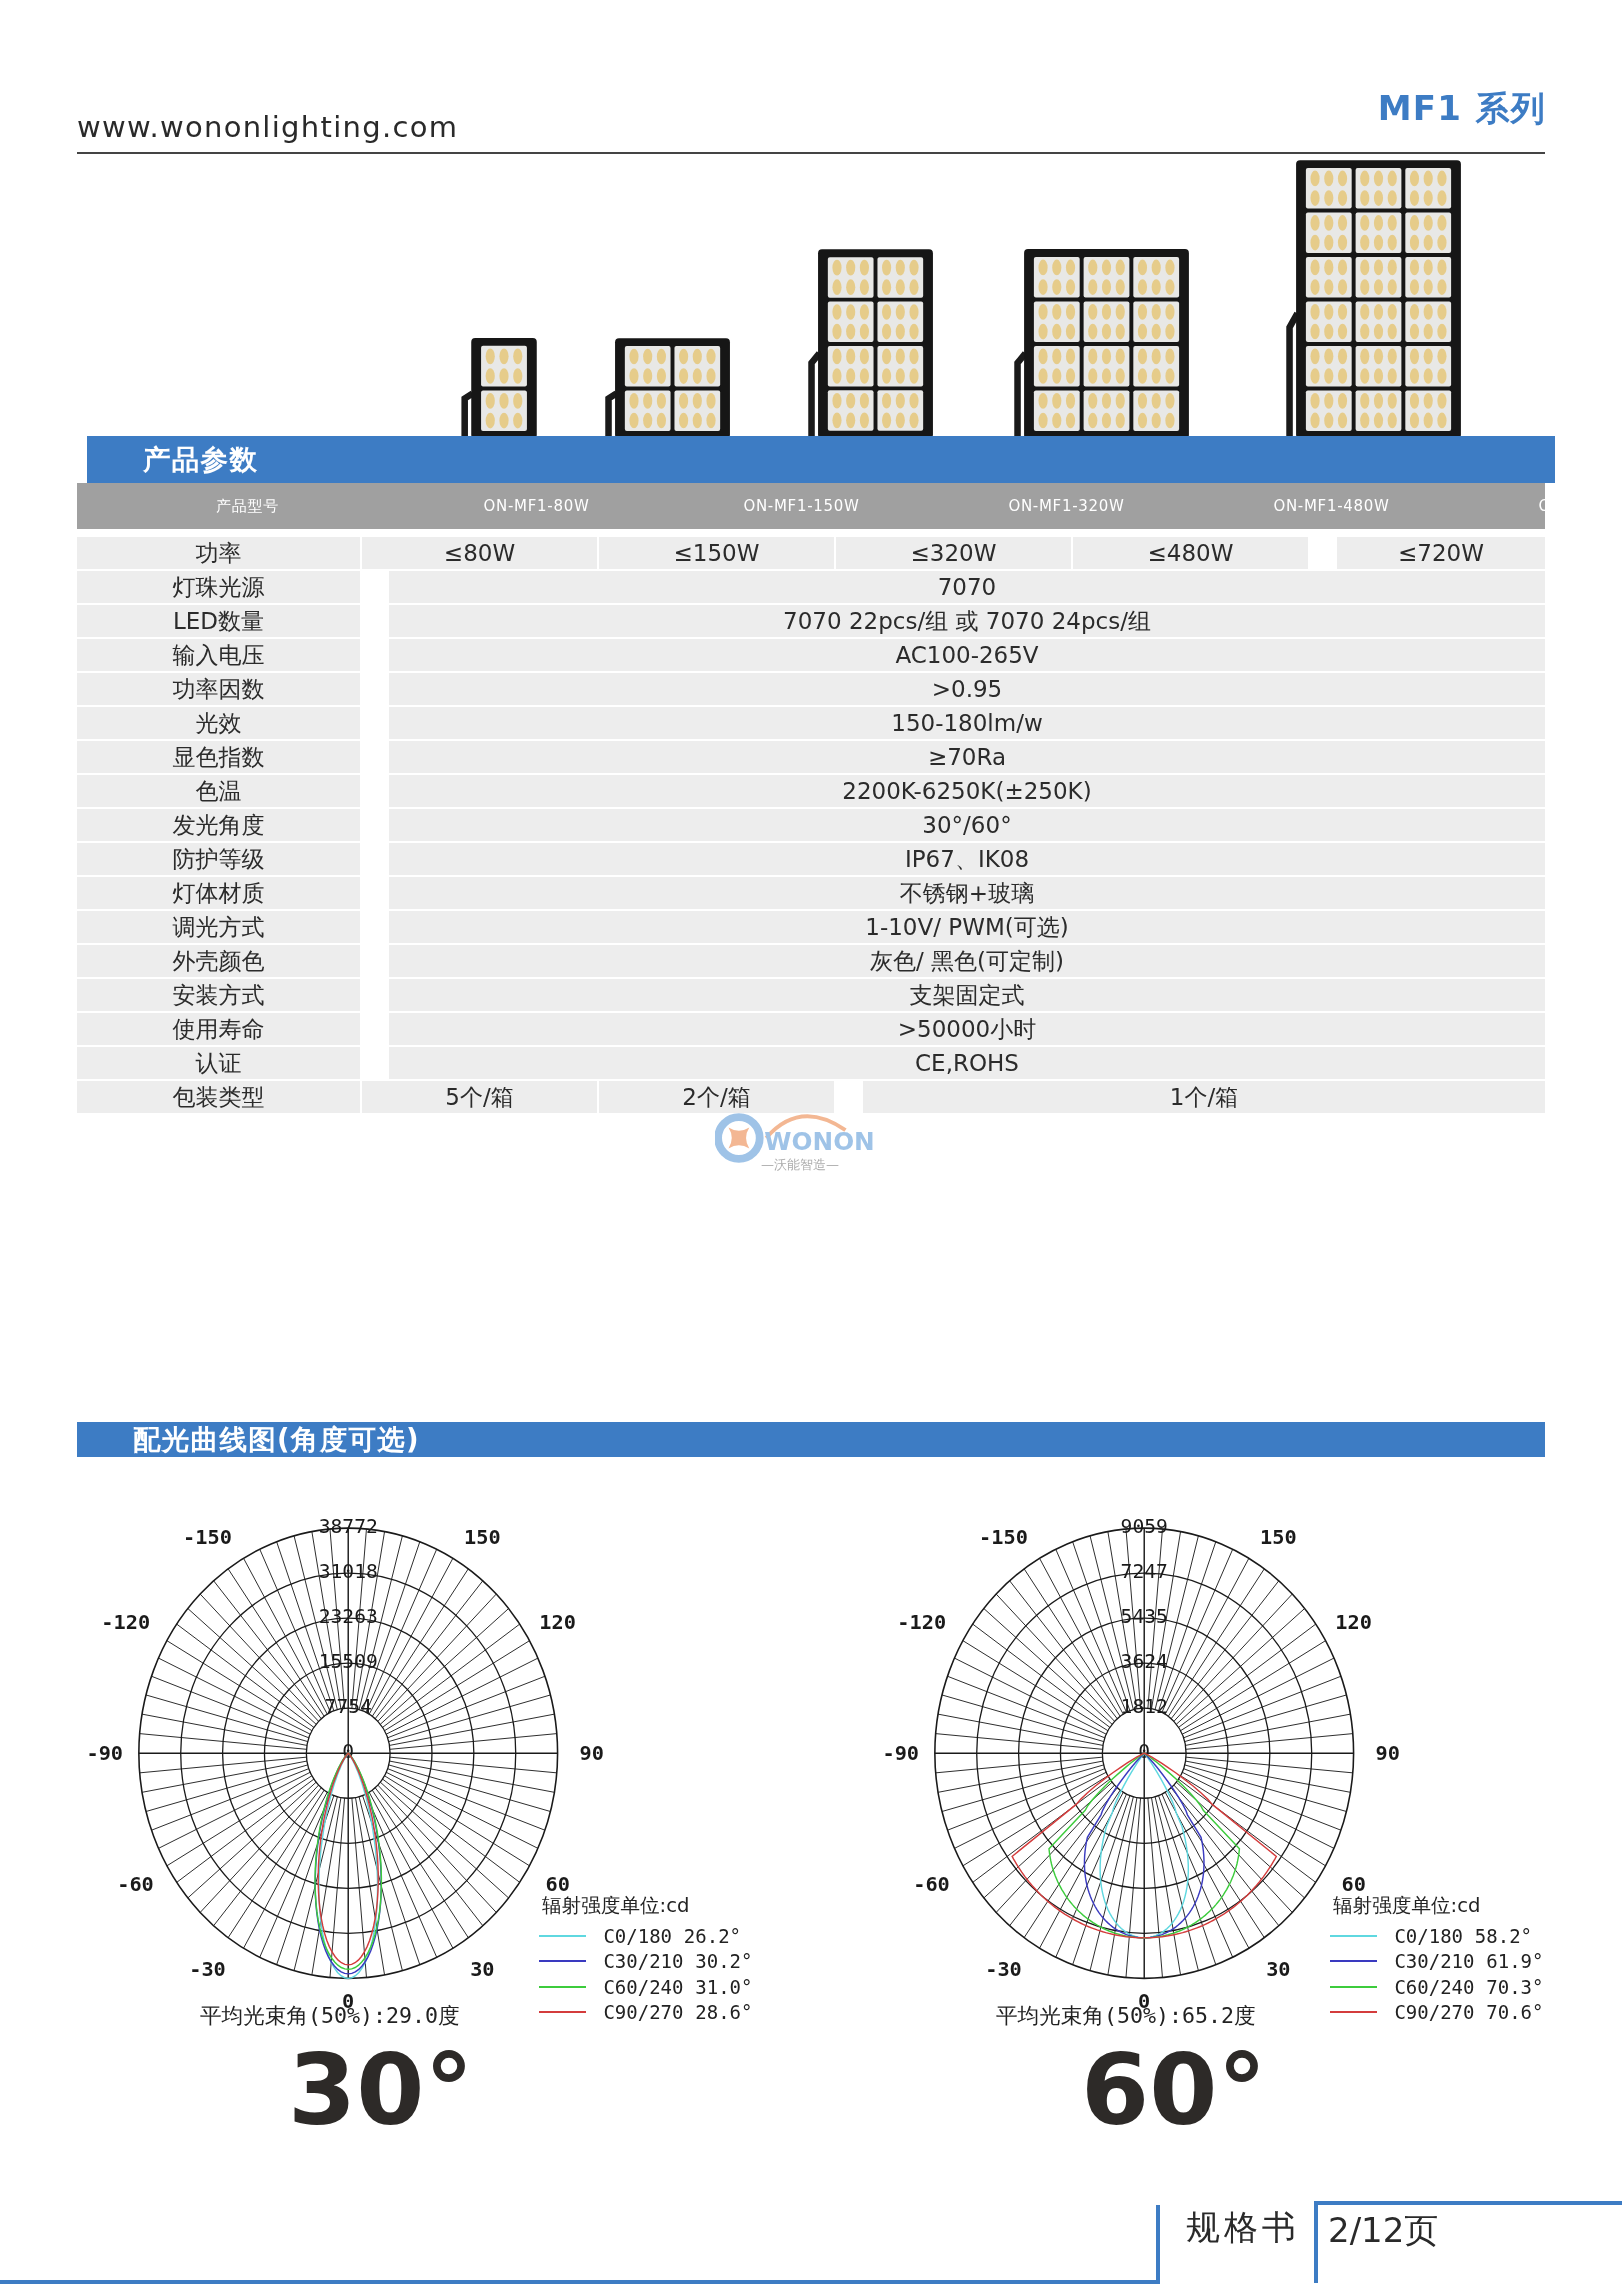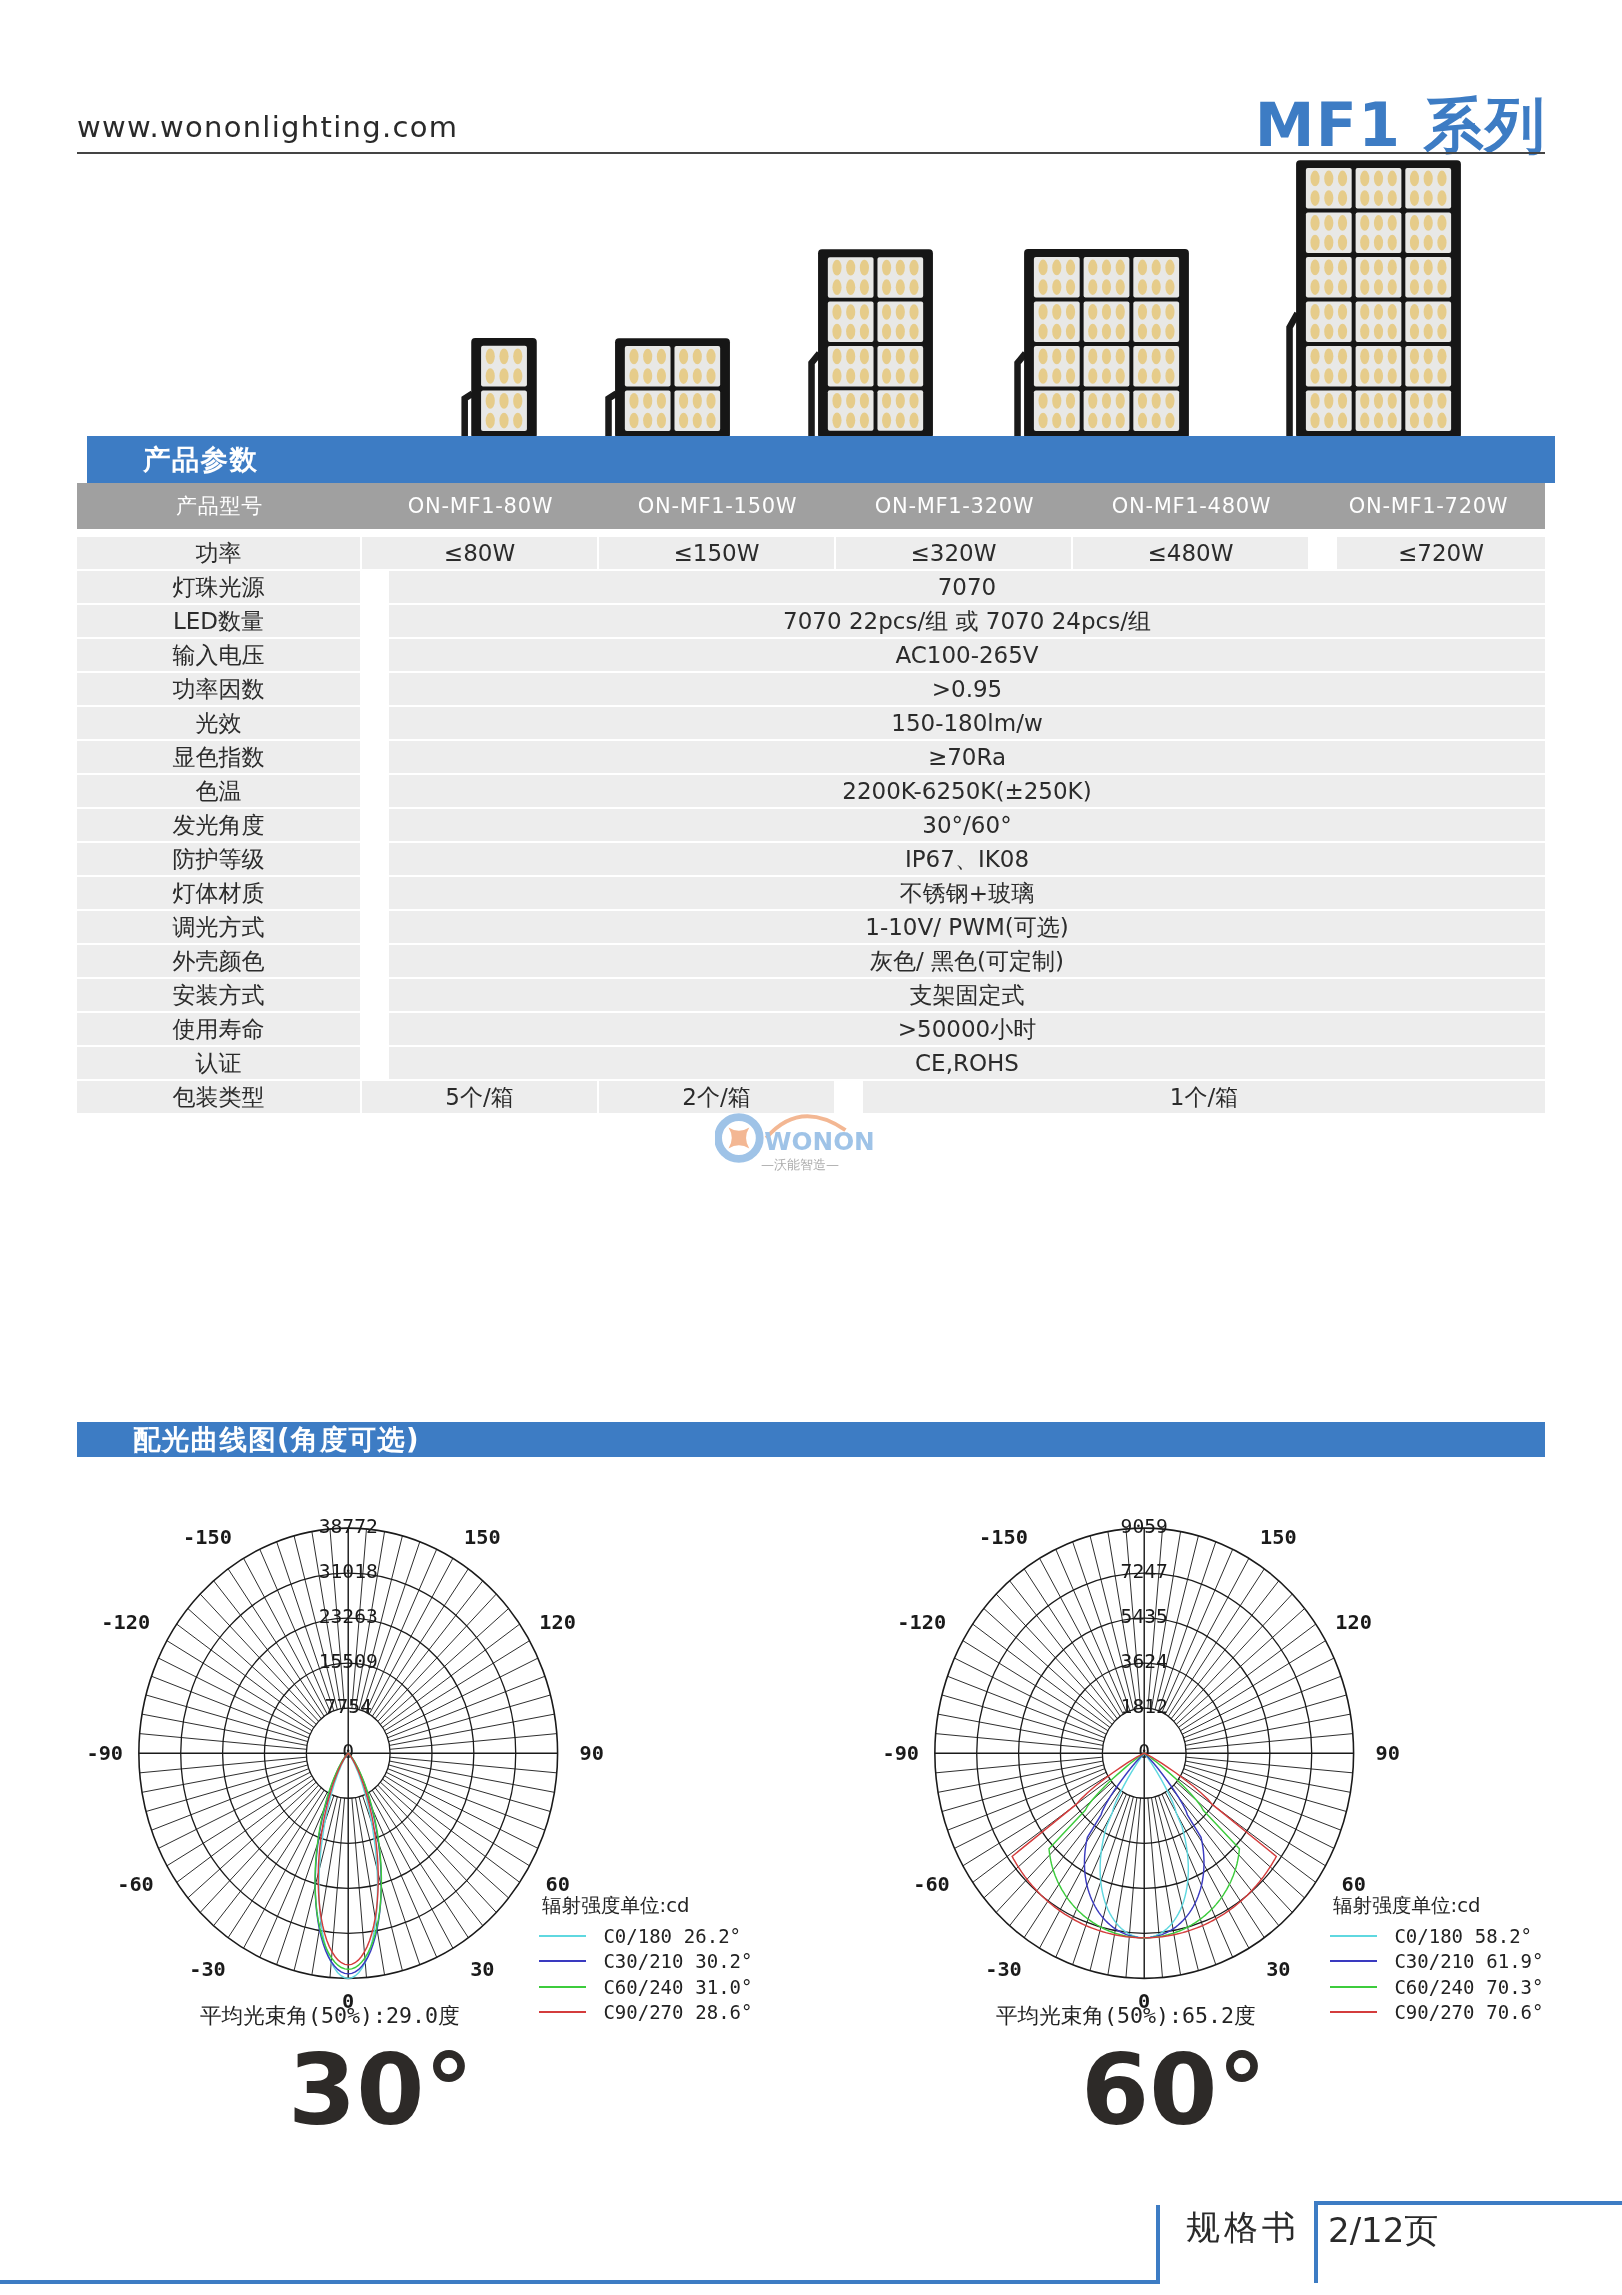--- a/index.html
+++ b/index.html
@@ -1,27 +1,27 @@
 <!DOCTYPE html>
 <html style="font-size:10.5px"><head>
 <meta charset="utf-8">
 <style>
   html,body{margin:0;padding:0;background:#fff;}
   body{width:1623px;height:2295px;position:relative;overflow:hidden;font-family:"DejaVu Sans","Liberation Sans",sans-serif;color:#333;}
   .abs{position:absolute;}
   #site-url{left:77px;top:110px;font-size:29px;letter-spacing:1.3px;color:#2a2a2a;}
-  #series-title{right:77px;top:86px;font-size:60px;font-weight:bold;color:#3d7cc4;letter-spacing:1.3px;}
+  #series-title{right:77px;top:86px;font-size:34px;font-weight:bold;color:#3d7cc4;letter-spacing:1.3px;}
   #header-rule{left:77px;top:152px;width:1468px;height:2px;background:#444;}
   #products{left:419px;top:177px;width:1127px;height:275px;}
   .lamp{position:absolute;bottom:0;}
   .bar-blue{left:77px;width:1468px;background:#3d7cc4;}
   #bar1{top:436px;height:47px;margin-left:10px;}
   #bar1 .t,#bar2 .t{position:absolute;left:56px;top:50%;transform:translateY(-50%);color:#fff;font-weight:bold;font-size:27.5px;letter-spacing:1.3px;}
   #model-header{left:77px;top:483px;width:1468px;height:46px;background:#a0a0a0;display:flex;}
-  #model-header div{color:#fff;font-size:21px;display:flex;align-items:center;justify-content:center;letter-spacing:0.7px;}
+  #model-header div{color:#fff;font-size:15px;display:flex;align-items:center;justify-content:center;letter-spacing:0.7px;padding-left:28px;}
   .c0{width:285px;flex:none;}
   .cn{width:237px;flex:none;}
   #spec-table{left:77px;top:537px;width:1468px;}
   .row{display:flex;height:32px;margin-bottom:2px;}
   .cell{background:#ededed;display:flex;align-items:center;justify-content:center;font-size:23px;color:#2b2b2b;margin-right:2px;}
   .cell:last-child{margin-right:0;margin-left:27px;}
   .lbl{width:283px;flex:none;}
   .v1{width:235px;flex:none;}
   .vspan{flex:1;}
   #bar2{top:1413px;height:35px;margin-top:9px;}

